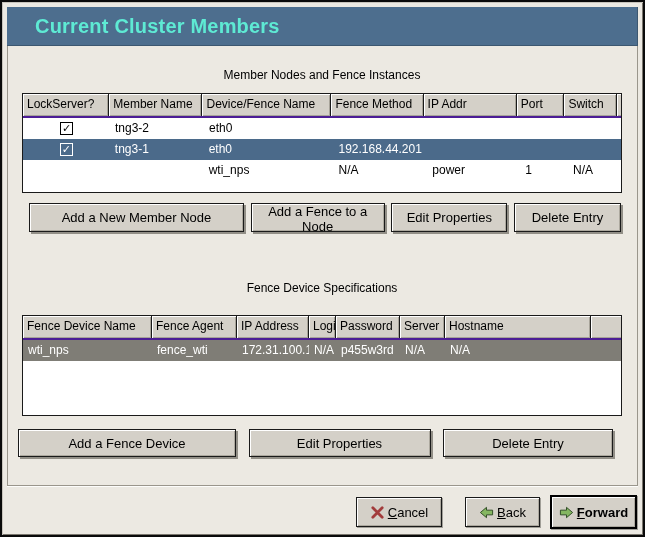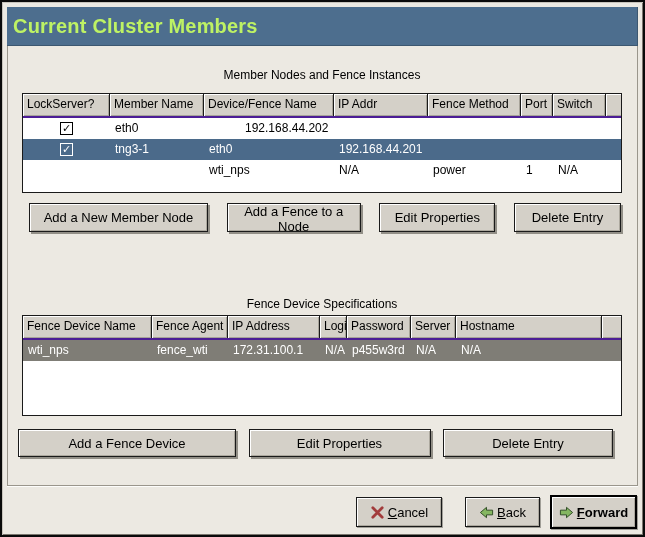--- a/index.html
+++ b/index.html
@@ -12,51 +12,51 @@
     font-family:"Liberation Sans","DejaVu Sans",sans-serif;
     color:#000;overflow:hidden;
   }
   .titlebar{
     position:absolute;left:5px;top:5px;width:631px;height:39px;
     background:var(--title-bar,#4d6e8e);
     display:flex;align-items:center;
     box-shadow:inset -1px -1px 0 #3c5770;
   }
   .titlebar .ttl{
-    padding-left:6px;color:#bef264;font-size:20px;font-weight:bold;
+    padding-left:28px;color:#5eead4;font-size:20px;font-weight:bold;
     letter-spacing:0.2px;white-space:nowrap;
   }
   .content-frame{
     position:absolute;left:5px;top:44px;width:631px;height:440px;
     border-left:1px solid #9a968c;border-right:1px solid #9a968c;
     border-bottom:1px solid #9a968c;
     box-shadow:0 1px 0 #fdfdfb;
   }
   .caption{
     position:absolute;left:20px;width:600px;text-align:center;
     font-size:12px;line-height:14px;
   }
   .cap1{top:66px;}
-  .cap2{top:295px;}
+  .cap2{top:279px;}
   .clist{
     position:absolute;left:20px;width:600px;
     border:1px solid #1a1a1a;background:var(--table-bg,#fff);
   }
   .t1{top:91px;}
   .t2{top:313px;}
   .clist-head{display:flex;border-bottom:2px solid #4c1d95;background:var(--button-face,#d4d0c8);}
   .hcell{
     height:22px;line-height:21px;background:var(--button-face,#d4d0c8);
     border-right:1px solid #1a1a1a;
     box-shadow:inset 1px 1px 0 #ffffff, inset -1px -1px 0 #a7a399;
     padding-left:4px;font-size:12px;white-space:nowrap;overflow:hidden;
   }
   .hcell.filler{flex:1;border-right:none;box-shadow:inset 1px 1px 0 #ffffff, inset 0 -1px 0 #a7a399;}
-  .t1 .c0{width:87px}.t1 .c1{width:94px}.t1 .c2{width:130px}.t1 .c3{width:94px}.t1 .c4{width:93px}.t1 .c5{width:32px}.t1 .c6{width:53px}
-  .t2 .c0{width:129px}.t2 .c1{width:76px}.t2 .c2{width:92px}.t2 .c3{width:27px}.t2 .c4{width:64px}.t2 .c5{width:45px}.t2 .c6{width:146px}
+  .t1 .c0{width:87px}.t1 .c1{width:94px}.t1 .c2{width:130px}.t1 .c3{width:94px}.t1 .c4{width:93px}.t1 .c5{width:48px}.t1 .c6{width:53px}
+  .t2 .c0{width:129px}.t2 .c1{width:85px}.t2 .c2{width:72px}.t2 .c3{width:27px}.t2 .c4{width:64px}.t2 .c5{width:45px}.t2 .c6{width:146px}
   .t1 .clist-body{height:74px;}
   .t2 .clist-body{height:75px;}
   .row{display:flex;height:21px;line-height:21px;font-size:12px;}
   .t1 .row.selected{background:var(--selected-row-blue,#4b6a8a);color:#fff;}
   .t2 .row.selected{background:var(--selected-row-gray,#7f7d76);color:#fff;}
   .cell{padding-left:5px;white-space:nowrap;overflow:hidden;}
   .cell.cbcell{display:flex;align-items:center;justify-content:center;padding-left:0;}
   .cb{
     width:13px;height:13px;border:1px solid #000;background:#fff;
     display:inline-flex;align-items:center;justify-content:center;
@@ -66,21 +66,21 @@
   .gbtn{
     background:var(--button-face,#d4d0c8);
     border:1px solid #1a1a1a;
     box-shadow:inset 1px 1px 0 #ffffff, inset -1px -1px 0 #aca89e, 2px 2px 0 rgba(72,69,61,0.55);
     font-family:"Liberation Sans","DejaVu Sans",sans-serif;
     font-size:13px;color:#000;padding:0 6px;cursor:default;
   }
   .btn-row{position:absolute;display:flex;justify-content:space-between;}
   .brow1{left:27px;top:201px;width:592px;height:29px;}
   .brow2{left:16px;top:427px;width:595px;height:28px;}
-  .brow1 .gbtn:nth-child(1){width:179px}
+  .brow1 .gbtn:nth-child(1){width:215px}
   .brow1 .gbtn:nth-child(2){width:134px}
   .brow1 .gbtn:nth-child(3){width:116px}
   .brow1 .gbtn:nth-child(4){width:107px}
   .brow2 .gbtn:nth-child(1){width:218px}
   .brow2 .gbtn:nth-child(2){width:182px}
   .brow2 .gbtn:nth-child(3){width:170px}
   .footer-btn{
     position:absolute;display:flex;align-items:center;justify-content:center;gap:3px;
     background:var(--button-face,#d4d0c8);
     border:1px solid #1a1a1a;
@@ -106,33 +106,33 @@
 
   <div class="content-frame"></div>
 
   <div class="caption cap1">Member Nodes and Fence Instances</div>
 
   <div class="clist t1">
     <div class="clist-head">
         <div class="hcell c0">LockServer?</div>
         <div class="hcell c1">Member Name</div>
         <div class="hcell c2">Device/Fence Name</div>
+        <div class="hcell c4">Fence Method</div>
         <div class="hcell c3">IP Addr</div>
-        <div class="hcell c4">Fence Method</div>
         <div class="hcell c5">Port</div>
         <div class="hcell c6">Switch</div>
         <div class="hcell filler"></div>
       </div>
     <div class="clist-body">
         <div class="row">
           <div class="cell c0 cbcell">
             <span class="cb">✓</span>
           </div>
+          <div class="cell c1">tng3-2</div>
           <div class="cell c2">eth0</div>
-          <div class="cell c3">192.168.44.202</div>
           <div class="cell c4"></div>
           <div class="cell c5"></div>
           <div class="cell c6"></div>
         </div>
         <div class="row selected">
           <div class="cell c0 cbcell">
             <span class="cb">✓</span>
           </div>
           <div class="cell c1">tng3-1</div>
           <div class="cell c2">eth0</div>

